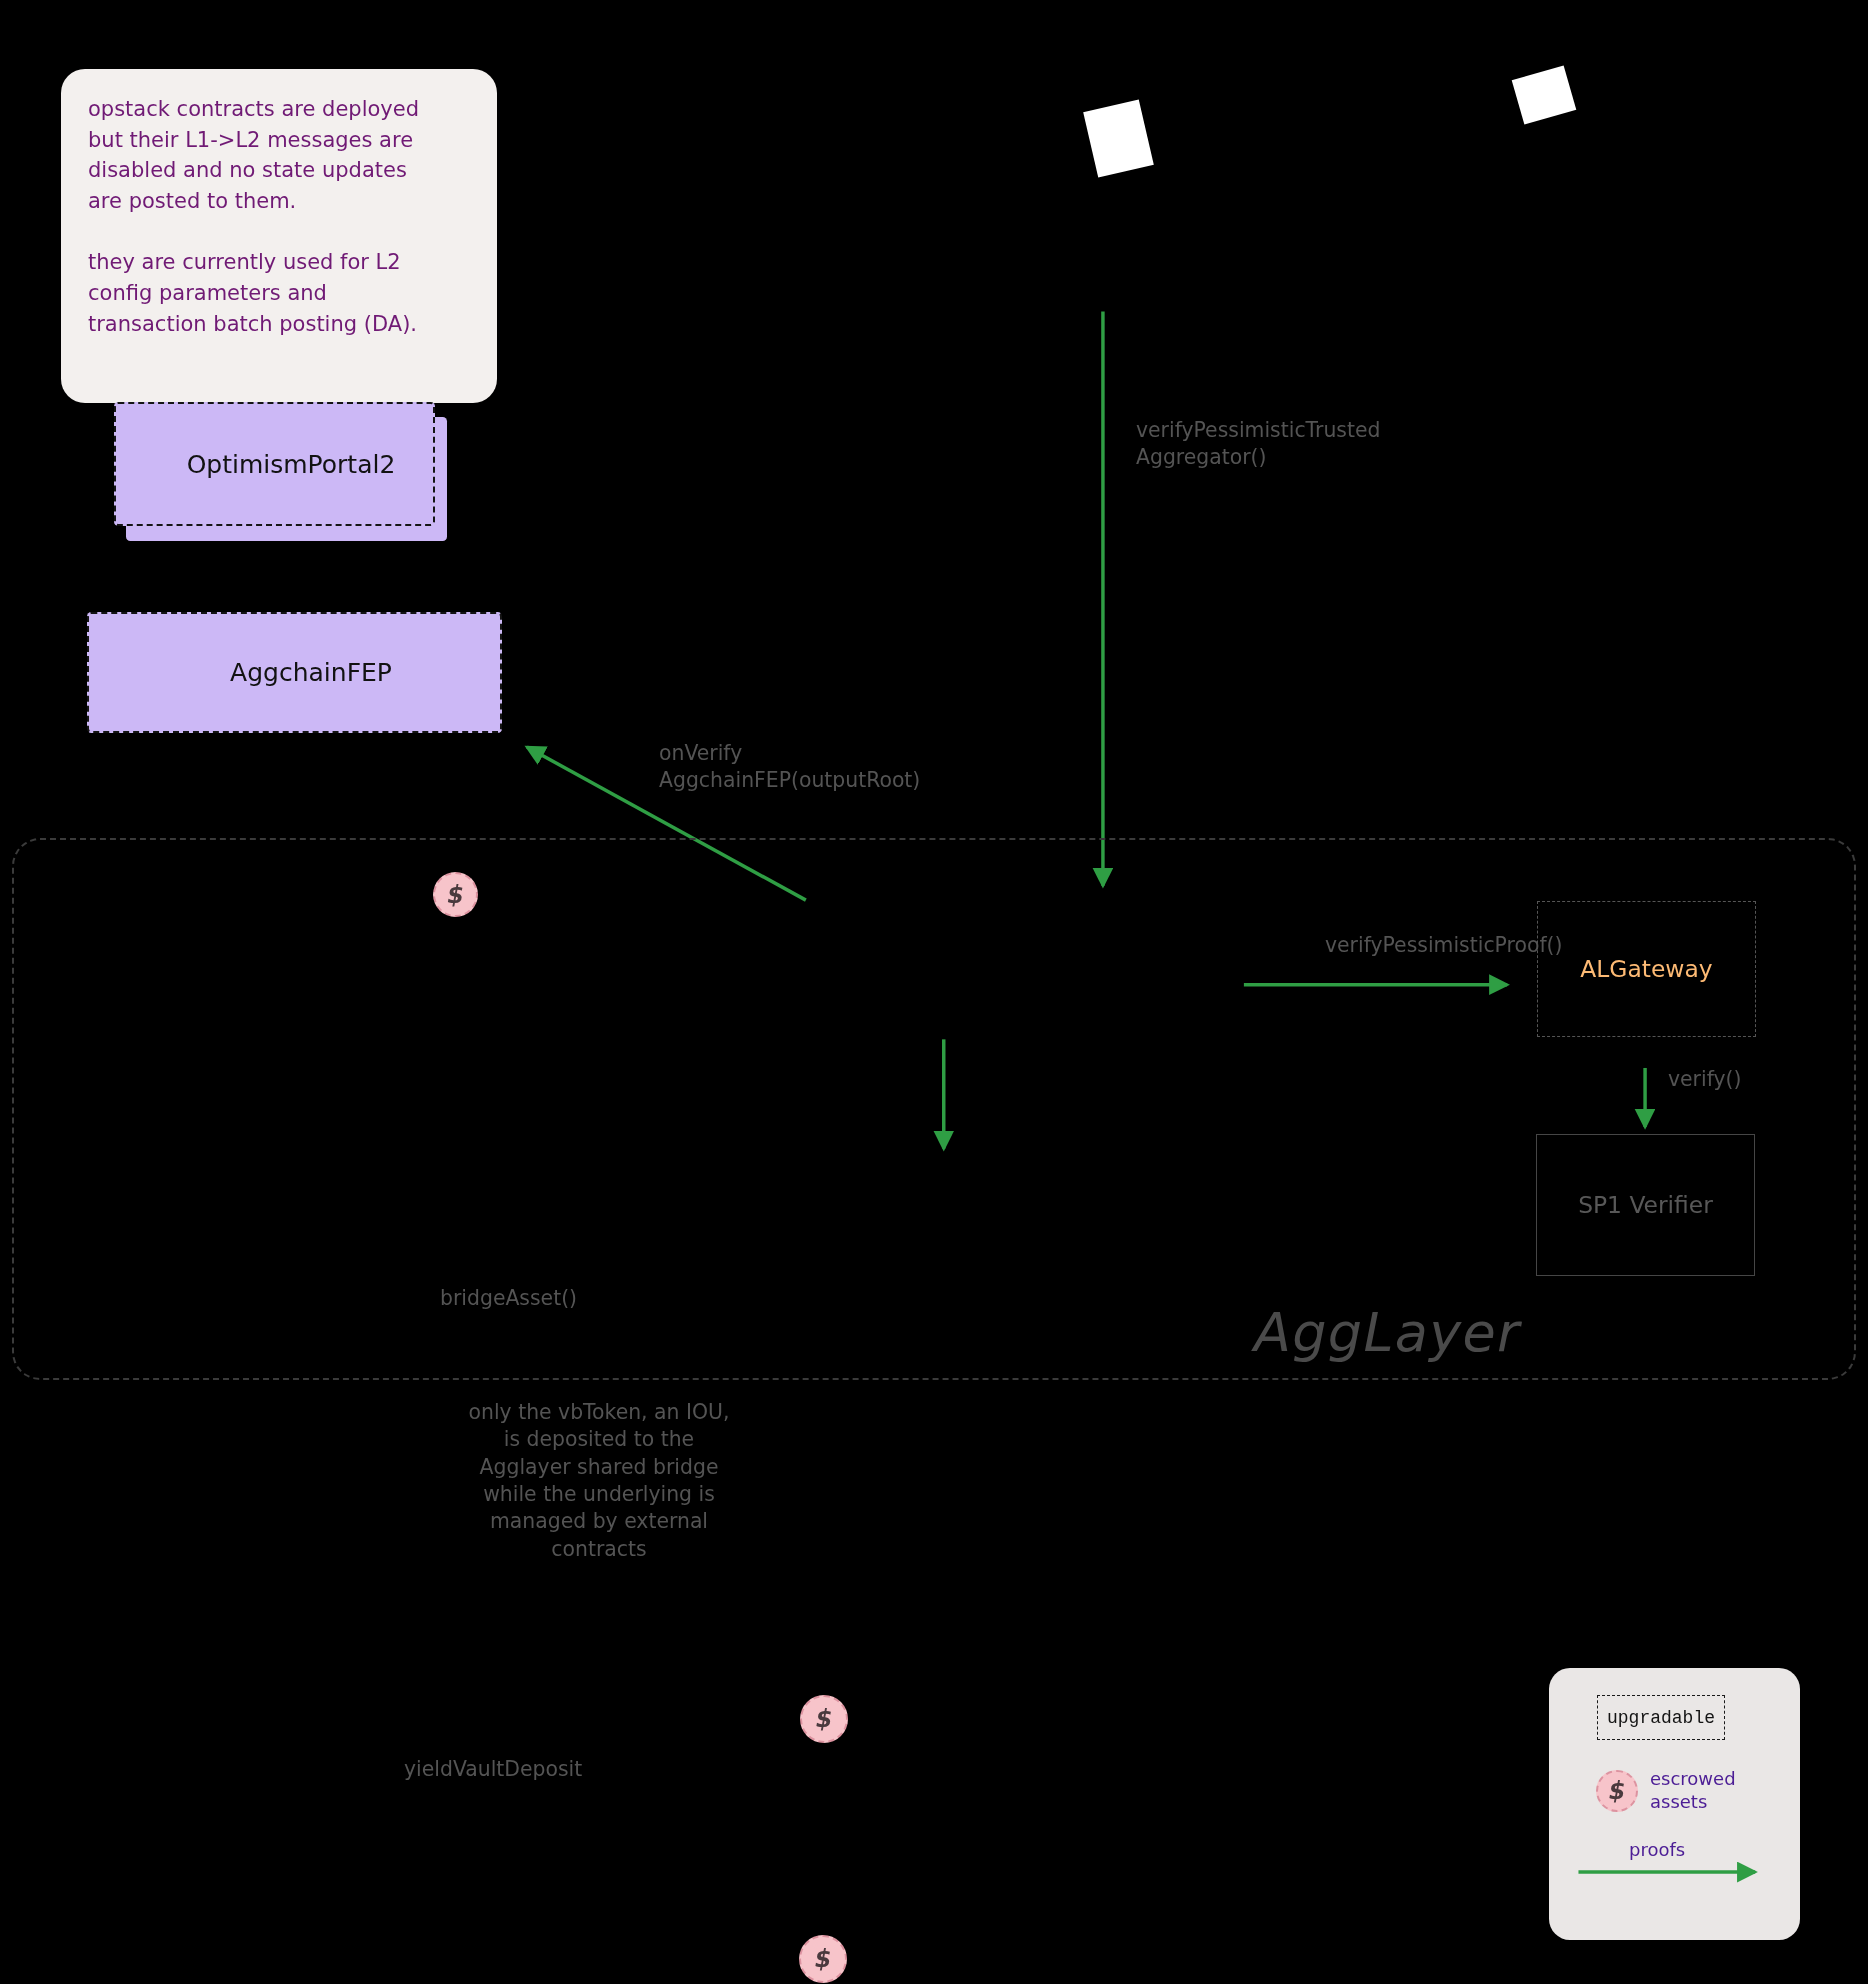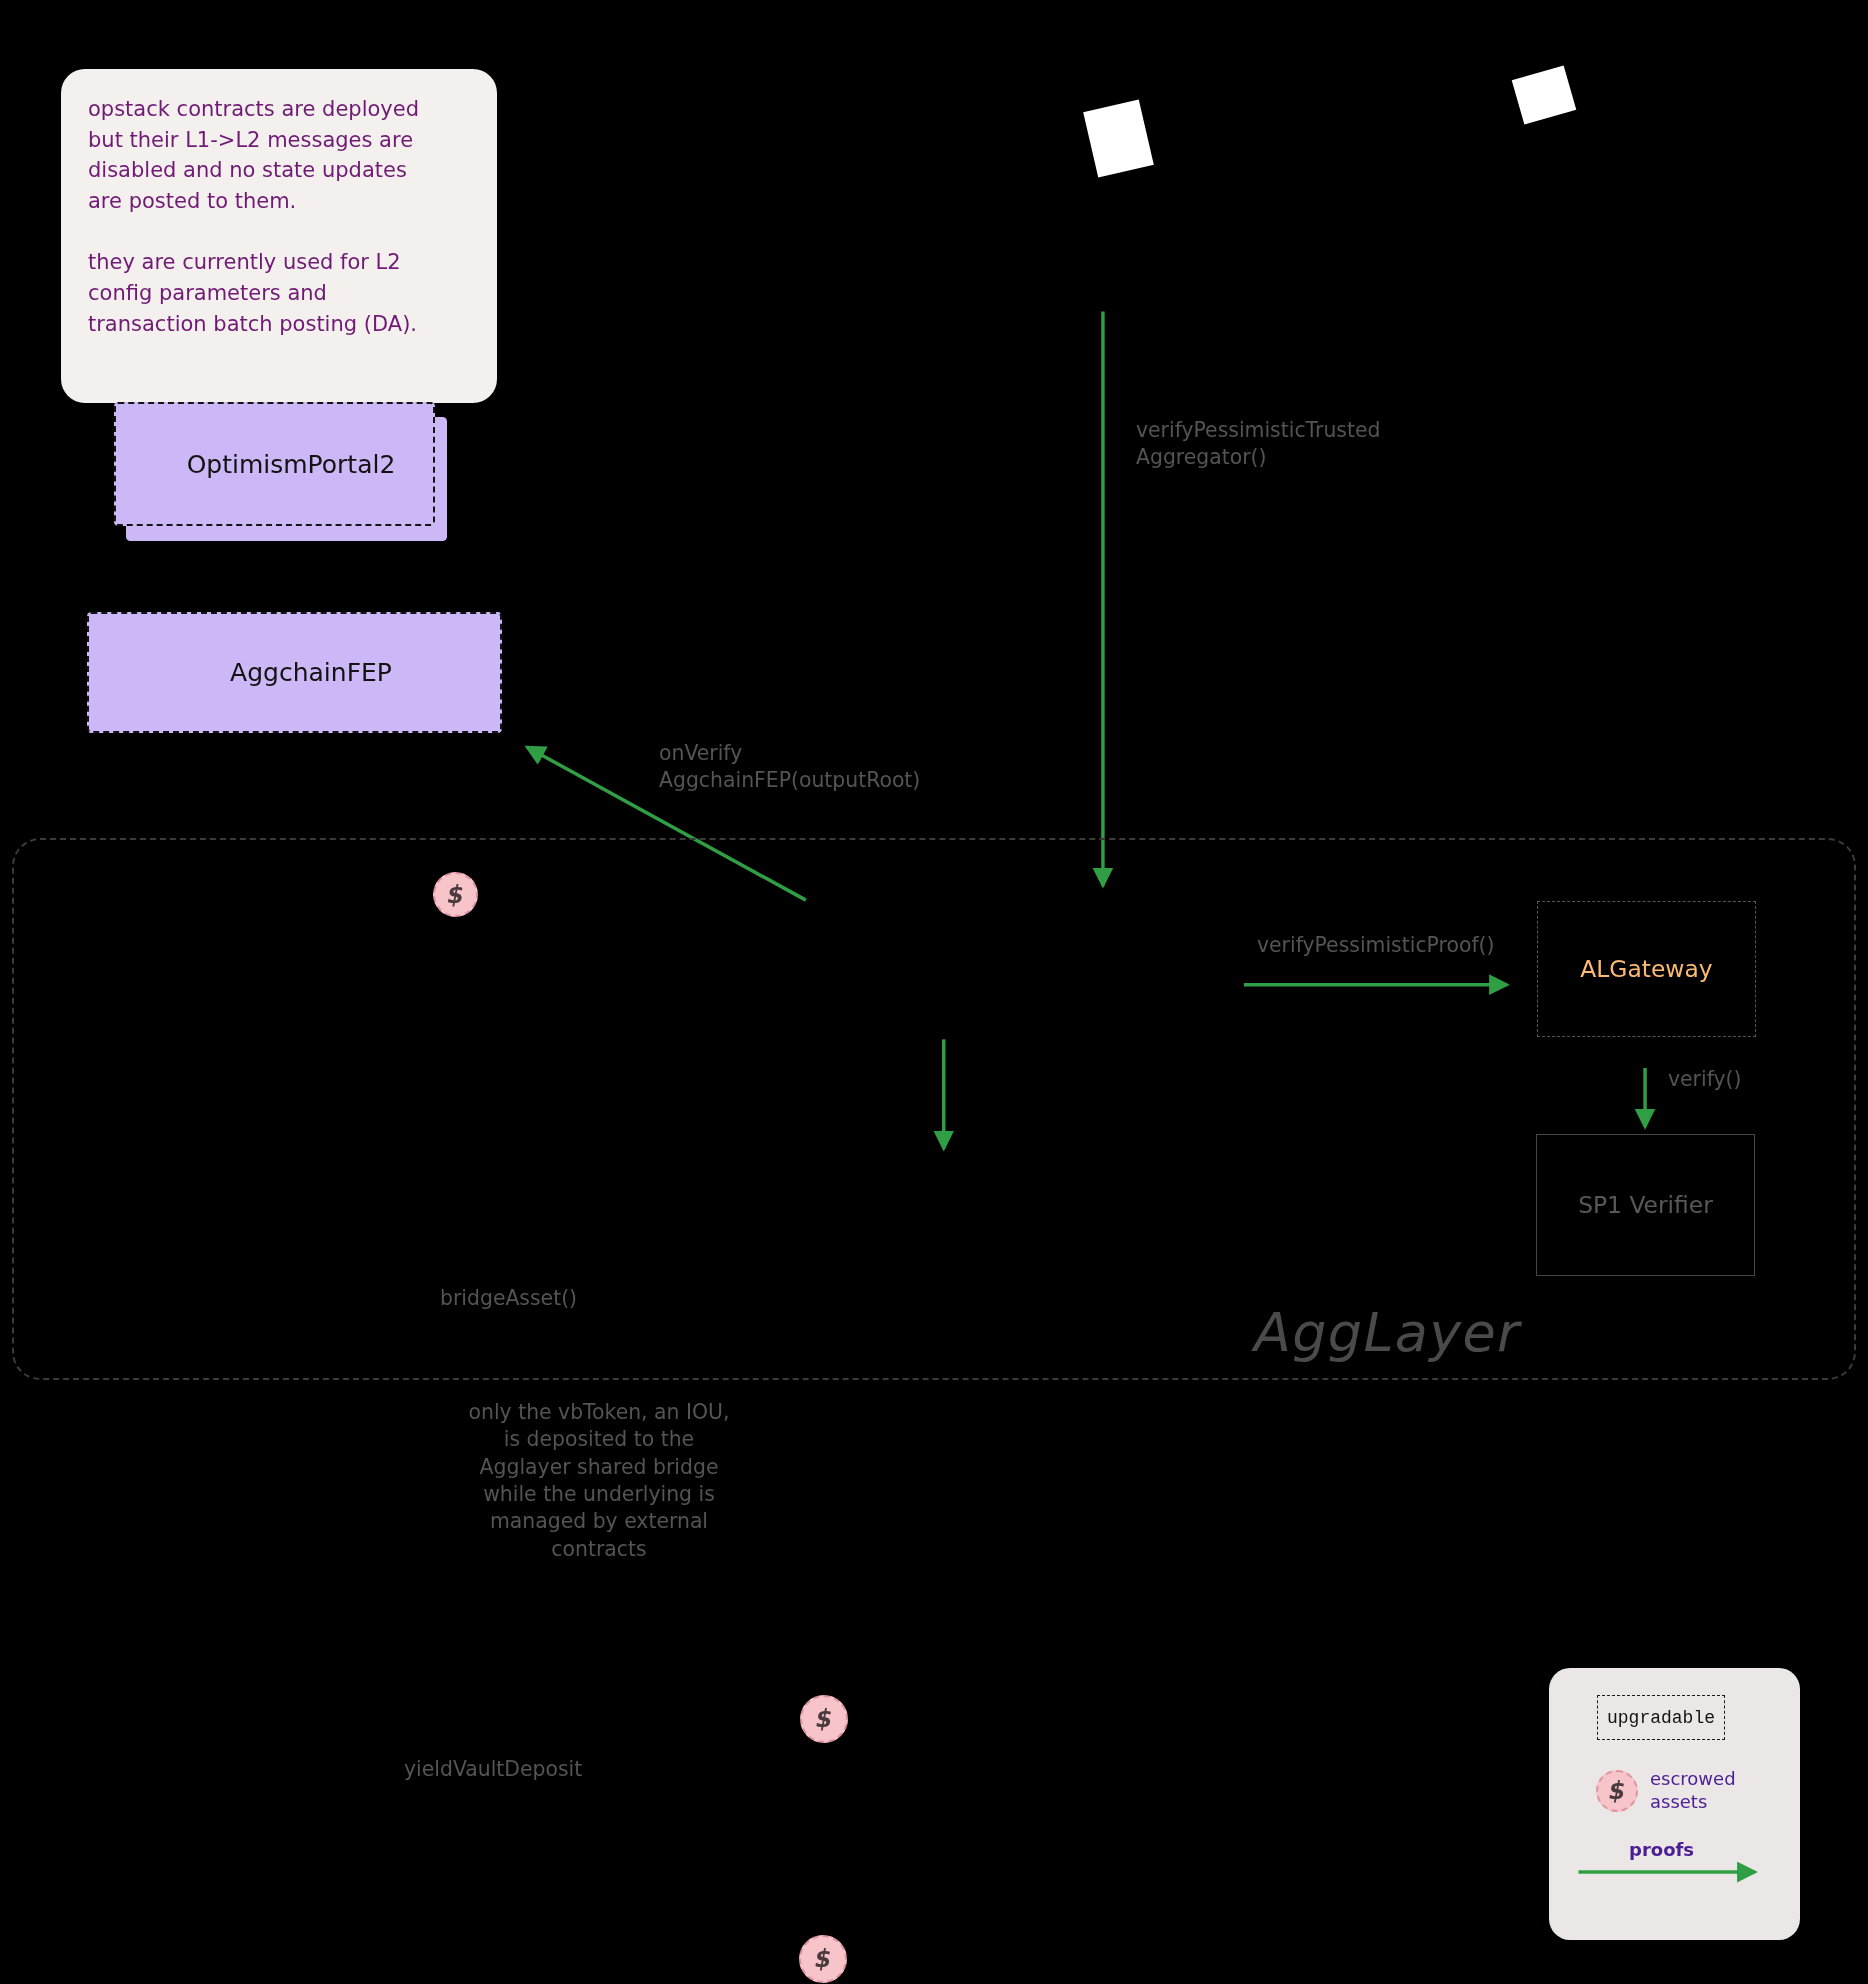--- a/index.html
+++ b/index.html
@@ -185,21 +185,21 @@
   <div class="abs white-shape" style="left:1090px; top:105px; width:57px; height:67px; transform:rotate(-13deg);"></div>
   <div class="abs white-shape" style="left:1517px; top:72px; width:54px; height:46px; transform:rotate(-16deg);"></div>
 
   <div class="abs gray-label" style="left:1136px; top:417px;">verifyPessimisticTrusted
 Aggregator()</div>
 
 
   <div class="abs gray-label" style="left:659px; top:740px;">onVerify
 AggchainFEP(outputRoot)</div>
 
-  <div class="abs gray-label" style="left:1257px; top:932px;">verifyPessimisticProof()</div>
+  <div class="abs gray-label" style="left:1325px; top:932px;">verifyPessimisticProof()</div>
 
   <div class="abs gray-label" style="left:1668px; top:1066px;">verify()</div>
 
   <div class="abs agglayer-container"></div>
   <div class="abs agglayer-title">AggLayer</div>
 
   <div class="abs gray-dashed-box" style="left:1537px; top:901px; width:219px; height:136px;">
     <span>ALGateway</span>
   </div>
 
@@ -229,21 +229,21 @@
 
   <div class="abs legend">
     <div class="abs legend-upgradable">
       <span>upgradable</span>
     </div>
     <div class="abs coin" style="left:47px; top:102px; width:42px; height:42px;">
       <span>$</span>
     </div>
     <div class="abs legend-text" style="left:101px; top:99px;">escrowed
 assets</div>
-    <div class="abs legend-text" style="left:80px; top:170px;font-weight:bold;">proofs</div>
+    <div class="abs legend-text" style="left:80px; top:170px;">proofs</div>
     <svg class="abs" style="left:26px; top:193px;" width="204" height="22" viewBox="0 0 470 50" xmlns="http://www.w3.org/2000/svg">
       <defs>
         <marker id="arrowhead2" markerWidth="7" markerHeight="7" refX="5.2" refY="3" orient="auto">
           <path d="M0,0 L6,3 L0,6 Z" fill="#2f9e44"></path>
         </marker>
       </defs>
       <line x1="8" y1="25" x2="415" y2="25" stroke="#2f9e44" stroke-width="8" marker-end="url(#arrowhead2)"></line>
     </svg>
   </div>
 

